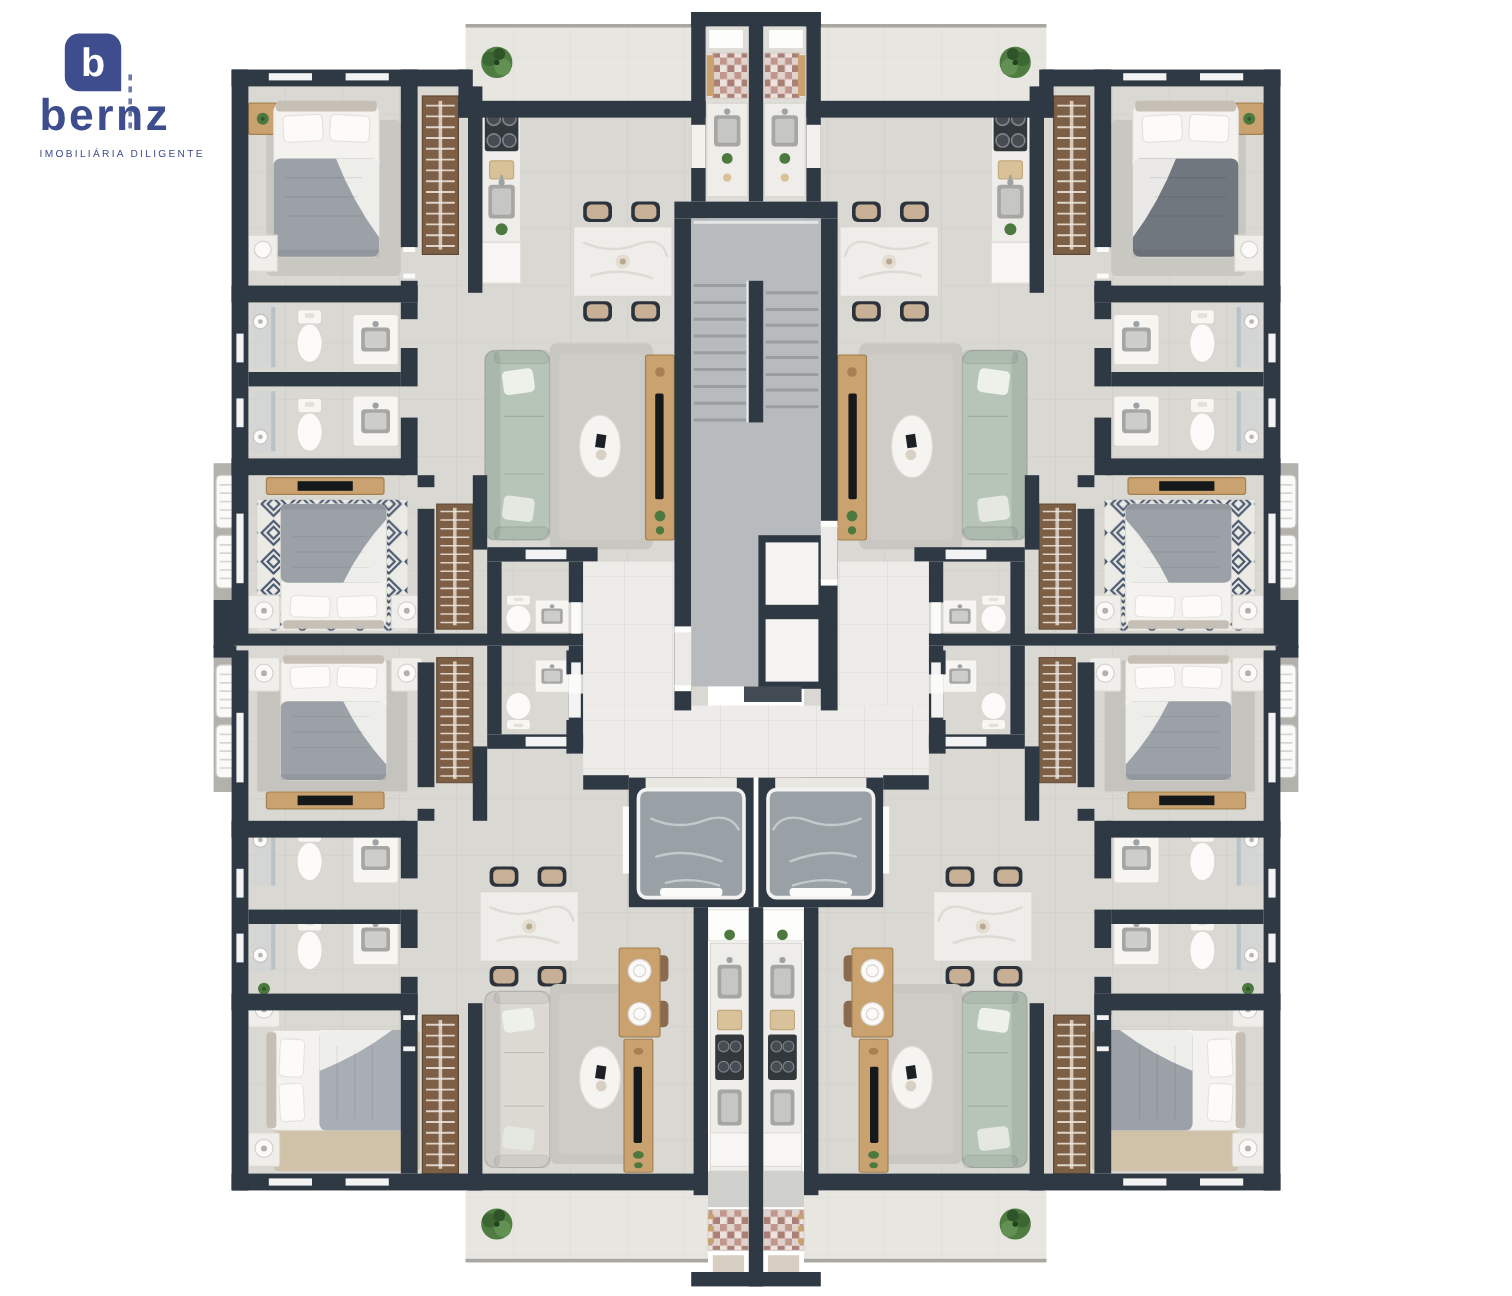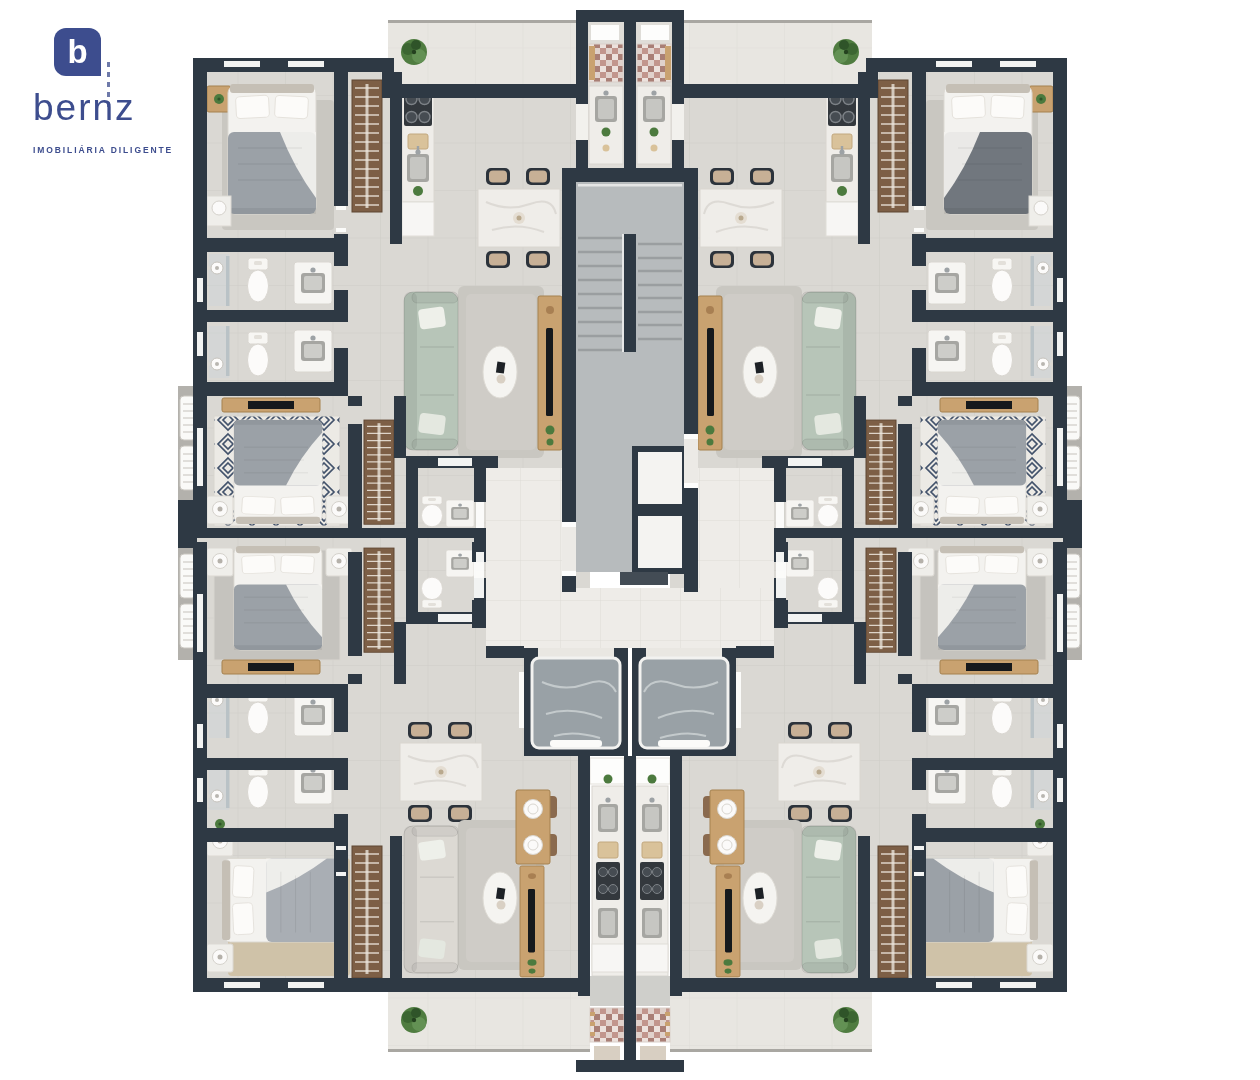--- a/index.html
+++ b/index.html
@@ -6,22 +6,22 @@
     font-family:"Liberation Sans",sans-serif;overflow:hidden;position:relative}
   .stage{position:absolute;inset:0;width:1260px;height:1080px}
   svg.plan{position:absolute;left:0;top:0;filter:drop-shadow(0 5px 10px rgba(40,50,60,.10))}
   
   .logo{position:absolute;left:33px;top:28px;width:150px;color:var(--pal-logo,#3d4d8e);z-index:5}
   .badge{width:47px;height:48px;margin-left:21px;background:var(--pal-logo,#3d4d8e);
     border-radius:12px 12px 0 12px;display:flex;align-items:center;justify-content:center;position:relative}
   .badge span{color:#fff;font-size:33px;font-weight:bold;line-height:1;transform:translateY(-1px)}
   .micro{position:absolute;left:74px;top:34px;display:flex;flex-direction:column;gap:5px}
   .micro i{width:3px;height:5px;background:currentColor;opacity:.75;display:block}
-  .wordmark{font-size:37px;font-weight:normal;letter-spacing:2px;margin-top:13px;line-height:1}
-  .tagline{font-size:8.5px;font-weight:bold;letter-spacing:1.9px;margin-top:19px;white-space:nowrap}
+  .wordmark{font-size:37px;font-weight:bold;letter-spacing:2px;margin-top:1px;line-height:1}
+  .tagline{font-size:8.5px;font-weight:normal;letter-spacing:1.9px;margin-top:9px;white-space:nowrap}
 </style>
 </head>
 <body>
 
 <div class="stage">
 
 <svg class="plan" viewBox="0 0 1260 1080" width="1260" height="1080" aria-label="floor plan">
 <defs>
   <pattern id="tileP" width="47.5" height="47.5" patternUnits="userSpaceOnUse">
     <path d="M47.5 0H0V47.5" fill="none" stroke="var(--pal-floorLine,#c2c0bb)" stroke-width="1" opacity=".55"></path>

